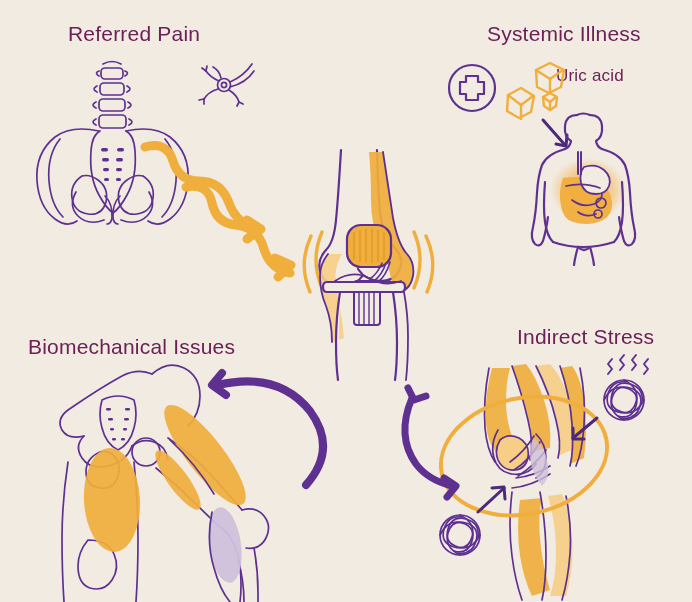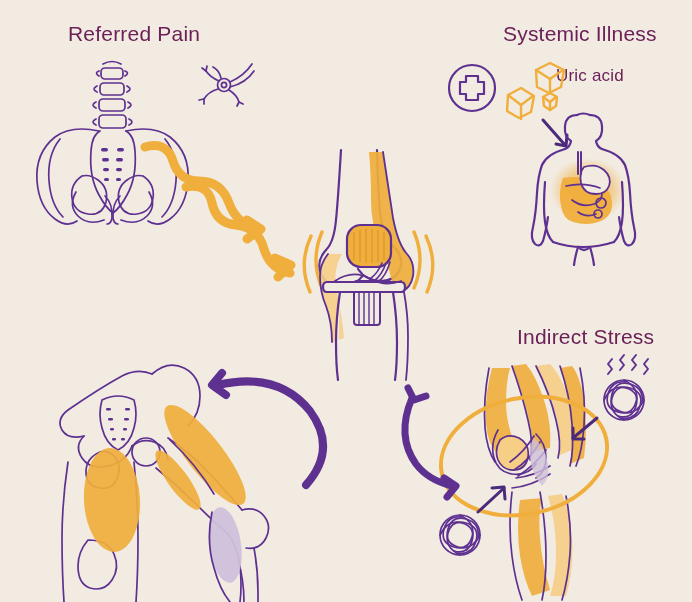--- a/index.html
+++ b/index.html
@@ -32,22 +32,23 @@
   .fill-lav{fill:#CFC1DB;}
   .fill-bg{fill:#F2EBE2;}
 </style>
 </head>
 <body>
 
 <div id="stage">
 
   <div class="label" style="left:68px;top:22px;">Referred Pain</div>
 
-  <div class="label" style="left:487px;top:22px;margin-left:16px;">Systemic Illness</div>
-
+  <div class="label" style="left:487px;top:22px;">Systemic Illness</div>
+
+  <div class="label" style="left:28px;top:335px;">Biomechanical Issues</div>
 
   <div class="label" style="left:517px;top:325px;">Indirect Stress</div>
 
   <div class="label small" style="left:556px;top:66px;">Uric acid</div>
 
   <svg width="692" height="602">
     <g class="stroke-p-thin">
 
       <g>
         <path d="M103 64 q9 -5 18 0"></path>

